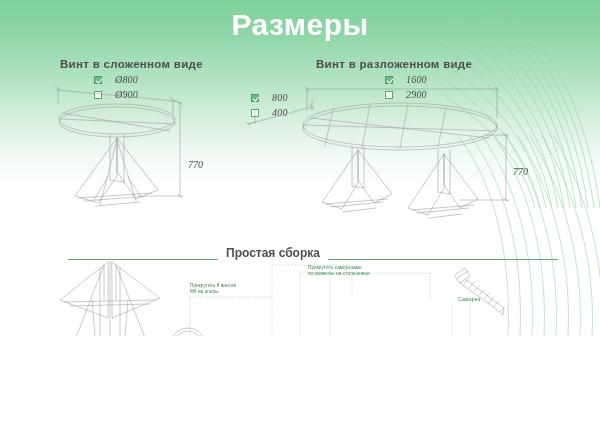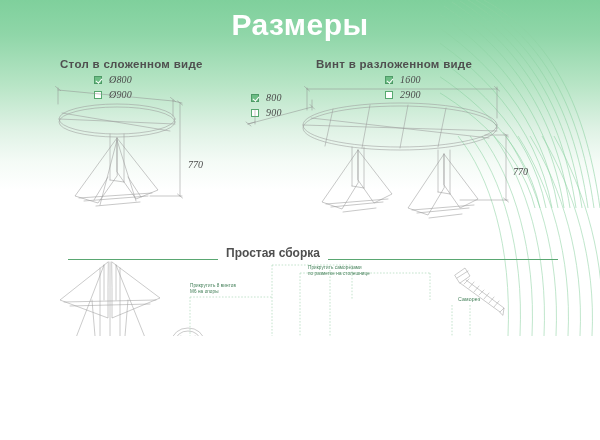--- a/index.html
+++ b/index.html
@@ -26,21 +26,21 @@
   .swoosh-bot{right:0;bottom:0;width:150px;height:200px;}
 
   
   .sec-head{
     position:absolute;font-size:11.5px;font-weight:bold;color:#4f4f4f;
     letter-spacing:.3px;white-space:nowrap;
   }
 
   
   .opts{position:absolute;}
-  .opt-row{display:flex;align-items:center;gap:7px;height:13px;margin-bottom:2px;}
+  .opt-row{display:flex;align-items:center;gap:13px;height:13px;margin-bottom:2px;}
   .cbx{width:8px;height:8px;border:1px solid #57a86f;box-sizing:border-box;
        background:#fff;position:relative;flex:0 0 auto;}
   .cbx.on{background:#6cbd84;border-color:#4d9a66;}
   .cbx.on:after{
     content:"";position:absolute;left:1.5px;top:0.5px;width:2.5px;height:5px;
     border:solid #ffffff;border-width:0 1.2px 1.2px 0;transform:rotate(40deg);
   }
   .opt-lbl{font-size:10px;color:#4a4a4a;font-style:italic;white-space:nowrap;
            font-family:"Liberation Serif", serif;letter-spacing:.2px;}
 
@@ -97,21 +97,21 @@
       <path d="M32 0 C 64 44, 86 114, 82 200"></path>
       <path d="M44 0 C 76 46, 98 116, 94 200"></path>
       <path d="M56 0 C 88 48, 110 118, 106 200"></path>
       <path d="M68 0 C 100 50, 122 120, 118 200"></path>
       <path d="M80 0 C 112 52, 134 122, 130 200"></path>
       <path d="M92 0 C 124 54, 146 124, 142 200"></path>
       <path d="M104 0 C 136 56, 156 126, 152 200"></path>
     </g>
   </svg>
 
-  <div class="sec-head" style="left:60px;top:58px;">Стол в сложенном виде</div>
+  <div class="sec-head" style="left:60px;top:58px;">Винт в сложенном виде</div>
 
   <div class="sec-head" style="left:316px;top:58px;">Винт в разложенном виде</div>
 
   <div class="opts" style="left:94px;top:73px;">
     <div class="opt-row">
       <span class="cbx on"></span>
       <span class="opt-lbl">Ø800</span>
     </div>
     <div class="opt-row">
       <span class="cbx"></span>
@@ -130,21 +130,21 @@
     </div>
   </div>
 
   <div class="opts" style="left:251px;top:91px;">
     <div class="opt-row">
       <span class="cbx on"></span>
       <span class="opt-lbl">800</span>
     </div>
     <div class="opt-row">
       <span class="cbx"></span>
-      <span class="opt-lbl">900</span>
+      <span class="opt-lbl">400</span>
     </div>
   </div>
 
   <div class="dim" style="left:188px;top:159px;">770</div>
   <div class="dim" style="left:513px;top:166px;">770</div>
 
   <svg class="art" viewBox="0 0 600 440">
     <g stroke="#9a9a9a" stroke-width="0.55" fill="none" stroke-linejoin="round" stroke-linecap="round">
 
       <g stroke="#8f8f8f" stroke-width="0.5">

